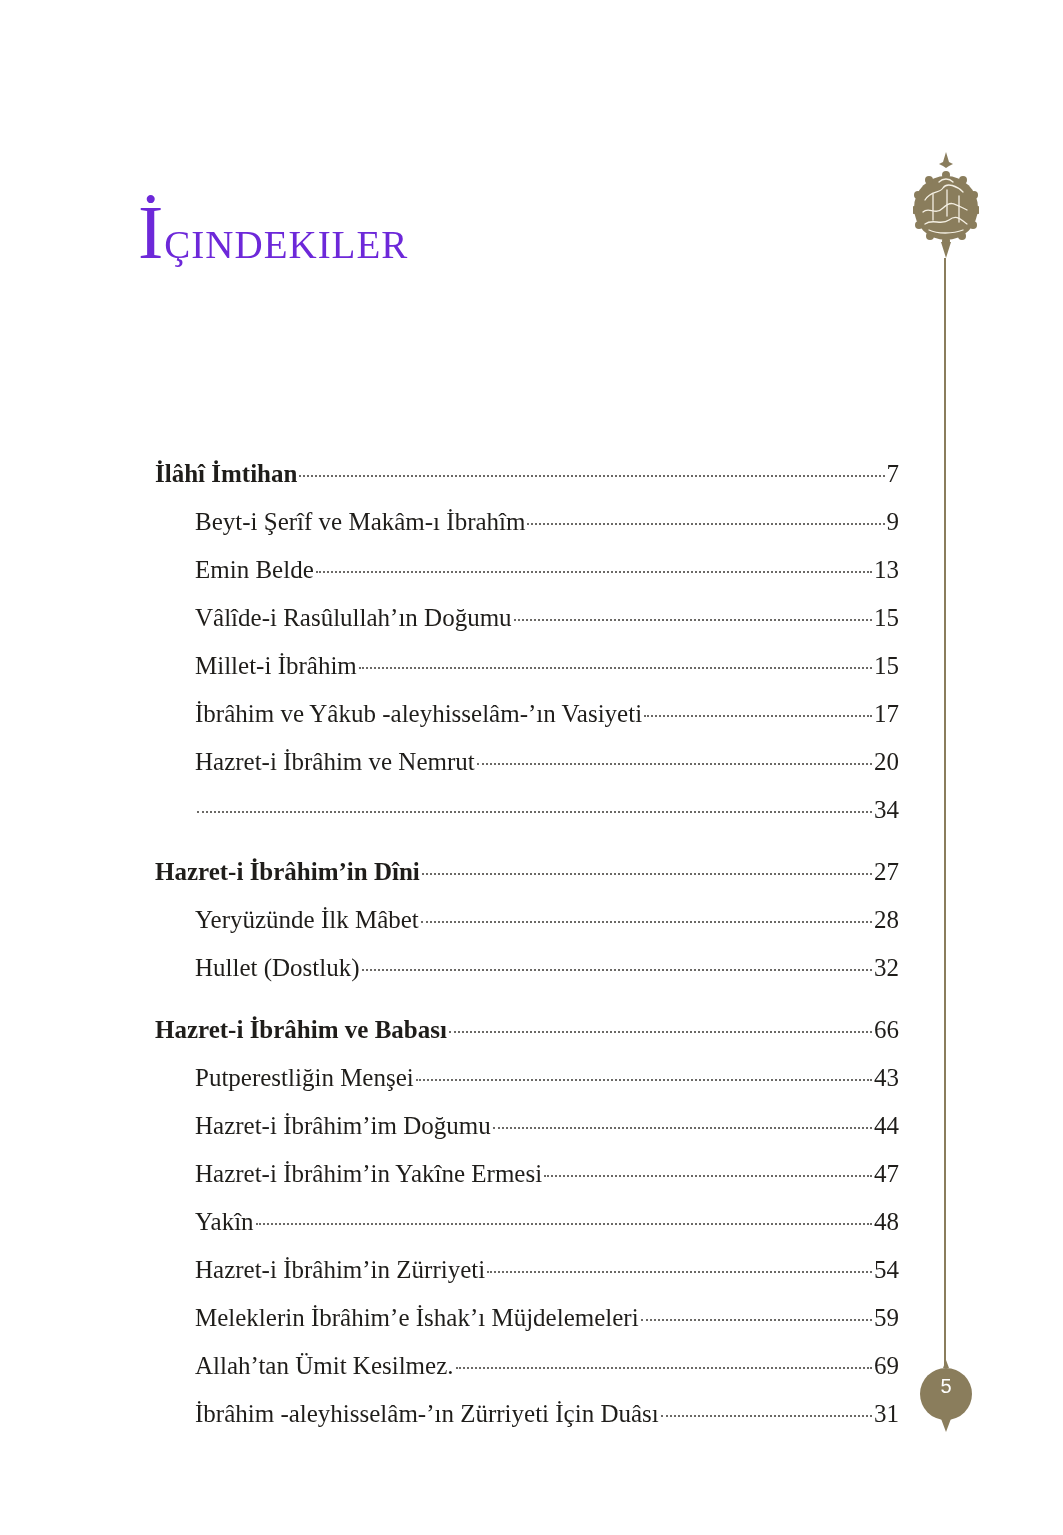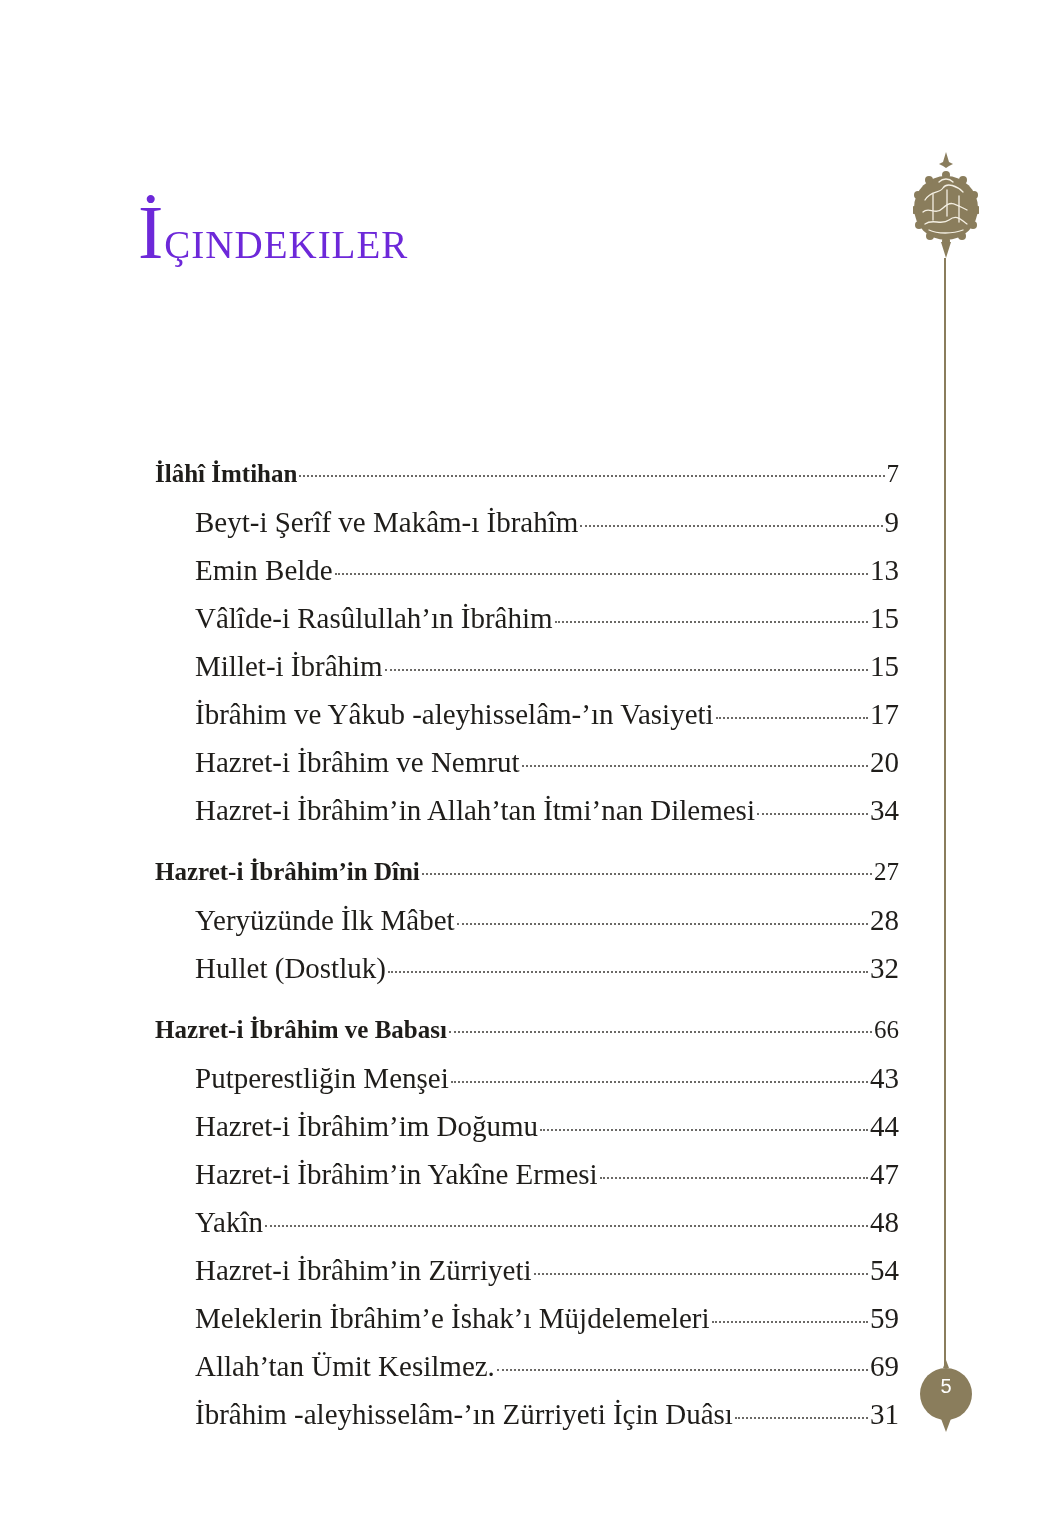--- a/index.html
+++ b/index.html
@@ -29,21 +29,21 @@
   .page-badge-num {
     position: absolute; left: 918px; top: 1376px; width: 56px; text-align: center;
     font-family: "Liberation Sans", "DejaVu Sans", sans-serif;
     font-size: 20px; color: #ffffff; line-height: 1;
   }
   .toc {
     position: absolute; left: 146px; top: 450px; width: 744px; margin-left: 9px;
   }
   .toc-row {
     display: flex; align-items: baseline; height: 48px; line-height: 48px;
-    font-size: 29px;
+    font-size: 25px;
   }
   .toc-row.section { font-weight: bold; font-size: 25px; }
   .toc-row.sub { padding-left: 40px; }
   .toc-row.gap { margin-top: 14px; justify-content: center; }
   .toc-label { white-space: nowrap; }
   .toc-leader {
     flex: 1; margin: 0 2px;
     border-bottom: 2px dotted #3a3733; height: 0; position: relative; top: -5px;
     opacity: 0.75;
   }
@@ -101,41 +101,40 @@
       <span class="toc-label">Beyt-i Şerîf ve Makâm-ı İbrahîm</span>
       <span class="toc-leader"></span>
       <span class="toc-page">9</span>
     </div>
   <div class="toc-row sub">
       <span class="toc-label">Emin Belde</span>
       <span class="toc-leader"></span>
       <span class="toc-page">13</span>
     </div>
   <div class="toc-row sub">
-      <span class="toc-label">Vâlîde-i Rasûlullah’ın İbrâhim</span>
+      <span class="toc-label">Vâlîde-i Rasûlullah’ın Doğumu</span>
       <span class="toc-leader"></span>
       <span class="toc-page">15</span>
     </div>
   <div class="toc-row sub">
       <span class="toc-label">Millet-i İbrâhim</span>
       <span class="toc-leader"></span>
       <span class="toc-page">15</span>
     </div>
   <div class="toc-row sub">
       <span class="toc-label">İbrâhim ve Yâkub -aleyhisselâm-’ın Vasiyeti</span>
       <span class="toc-leader"></span>
       <span class="toc-page">17</span>
     </div>
   <div class="toc-row sub">
       <span class="toc-label">Hazret-i İbrâhim ve Nemrut</span>
       <span class="toc-leader"></span>
       <span class="toc-page">20</span>
     </div>
   <div class="toc-row sub">
-      <span class="toc-label">Hazret-i İbrâhim’in Allah’tan İtmi’nan Dilemesi</span>
       <span class="toc-leader"></span>
       <span class="toc-page">34</span>
     </div>
 
   <div class="toc-row section gap">
       <span class="toc-label">Hazret-i İbrâhim’in Dîni</span>
       <span class="toc-leader"></span>
       <span class="toc-page">27</span>
     </div>
   <div class="toc-row sub">

